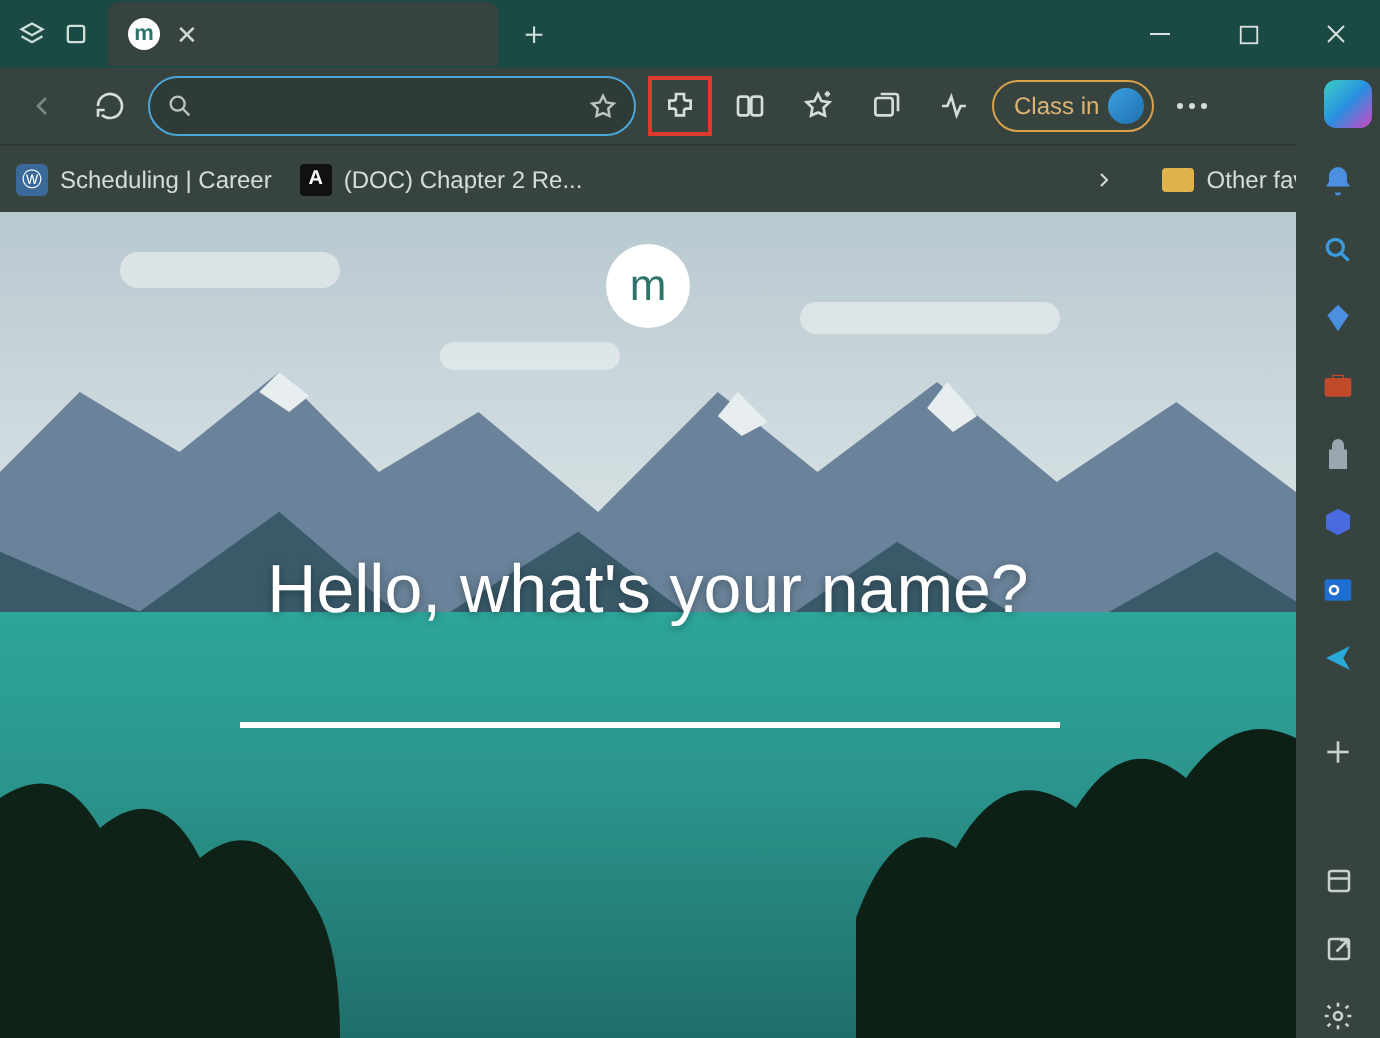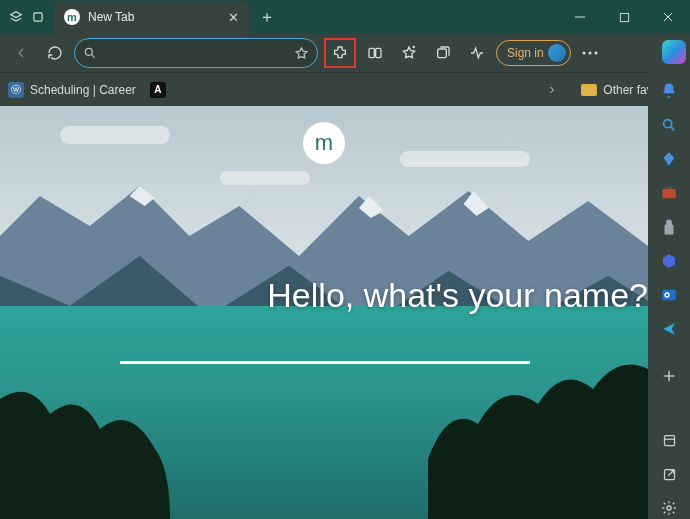--- a/index.html
+++ b/index.html
@@ -108,21 +108,21 @@
     background:linear-gradient(#2da59a 0%, #2b958d 40%, #1f6e6a 100%);}
   .tree-l{position:absolute;bottom:0;left:0;width:170px;height:150px;}
   .tree-r{position:absolute;bottom:0;right:0;width:220px;height:170px;}
   .mlogo{
     position:absolute; top:16px; left:50%; transform:translateX(-50%);
     width:42px;height:42px;border-radius:50%;background:#fff;display:flex;align-items:center;justify-content:center;
     color:#2a746a;font-size:22px;
   }
   .greeting{
     position:absolute; top:170px; left:0; right:0;
-    text-align:right; color:#fff; font-size:34px; font-weight:400;
+    text-align:center; color:#fff; font-size:34px; font-weight:400;
     text-shadow:0 1px 4px rgba(0,0,0,0.35);
   }
   .name-line{
     position:absolute; top:255px; left:120px; width:410px; height:3px; background:#fff;
   }
   .sidebar{
     position:absolute; top:72px; right:0; width:42px; bottom:0;
     background:#37433f;
     display:flex; flex-direction:column; align-items:center;
     padding-top:8px; gap:12px;
@@ -143,21 +143,20 @@
         </svg>
     </div>
     <div class="tb-icon">
       <svg width="14" height="14" viewBox="0 0 24 24" fill="none" stroke="currentColor" stroke-width="2">
           <rect x="5" y="5" width="14" height="14" rx="2"></rect>
         </svg>
     </div>
   </div>
   <div class="tab">
     <div class="favicon">m</div>
-    <div class="title">New Tab</div>
     <div class="close">✕</div>
   </div>
   <div class="newtab">＋</div>
   <div class="win-controls">
     <div class="win-btn">
       <svg width="12" height="12" viewBox="0 0 12 12">
           <line x1="1" y1="6" x2="11" y2="6" stroke="currentColor" stroke-width="1"></line>
         </svg>
     </div>
     <div class="win-btn">
@@ -219,41 +218,42 @@
         <rect x="4" y="6" width="13" height="13" rx="2"></rect>
         <path d="M8 3h11a2 2 0 0 1 2 2v11"></path>
       </svg>
   </div>
   <div class="tbtn">
     <svg width="16" height="16" viewBox="0 0 24 24" fill="none" stroke="currentColor" stroke-width="2">
         <path d="M3 12h4l3-7 4 14 3-7h4"></path>
       </svg>
   </div>
   <div class="signin">
-    <span>Sign in</span>
+    <span>Class in</span>
     <div class="avatar"></div>
   </div>
   <div class="tbtn">
     <svg width="16" height="4" viewBox="0 0 16 4" fill="currentColor">
         <circle cx="2" cy="2" r="1.5"></circle>
         <circle cx="8" cy="2" r="1.5"></circle>
         <circle cx="14" cy="2" r="1.5"></circle>
       </svg>
   </div>
 </div>
 
 <div class="edge-copilot"></div>
 
 <div class="bookbar">
   <div class="bm">
     <div class="bm-ico bm-wp">ⓦ</div>
     <span>Scheduling | Career</span>
   </div>
   <div class="bm">
     <div class="bm-ico bm-academia">A</div>
+    <span>(DOC) Chapter 2 Re...</span>
   </div>
   <div class="spacer"></div>
   <div class="tbtn">
     <svg width="12" height="12" viewBox="0 0 24 24" fill="none" stroke="currentColor" stroke-width="2">
         <path d="M9 6l6 6-6 6"></path>
       </svg>
   </div>
   <div class="of">
     <div class="folder"></div>
     <span>Other favorites</span>

